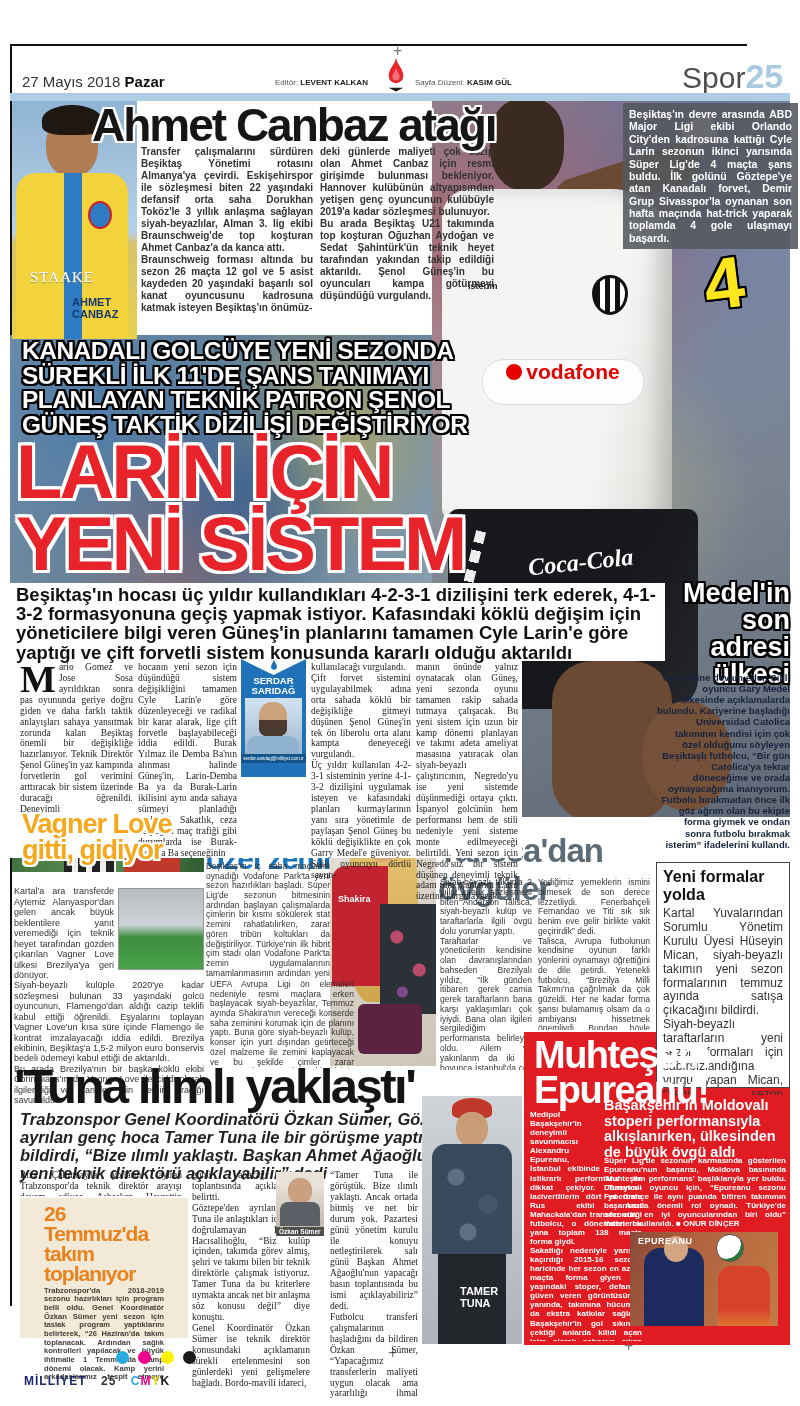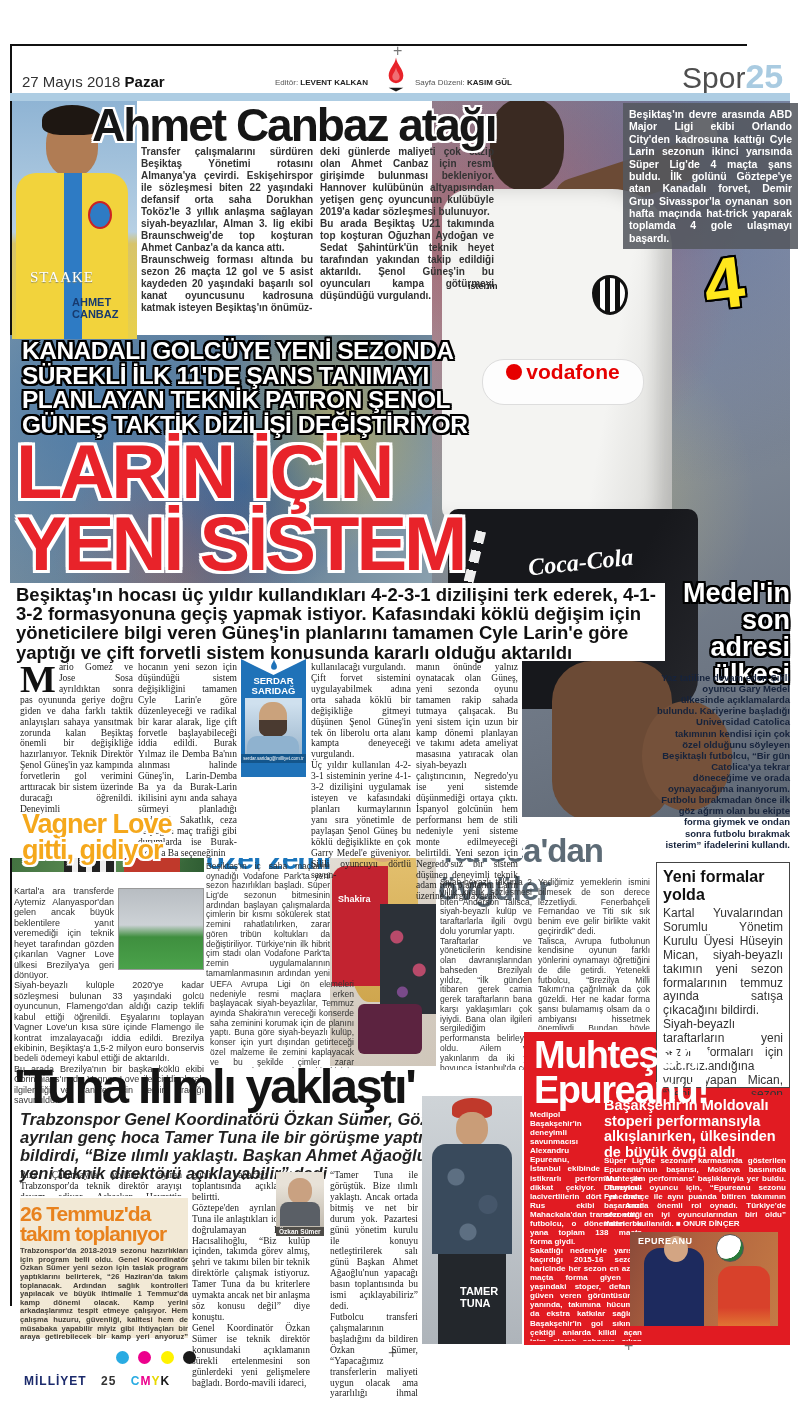--- a/index.html
+++ b/index.html
@@ -194,21 +194,21 @@
   <div class="abs" style="left:656px;top:862px;width:134px;height:226px;background:#fff;border:1px solid #444;padding:5px 6px;box-sizing:border-box;z-index:4;">
     <div style="font-size:16px;font-weight:bold;color:#111;margin-bottom:3px;">Yeni formalar yolda</div>
     <div class="j pre" style="font-size:12px;line-height:1.16;color:#333;overflow:hidden;height:188px;">Kartal Yuvalarından Sorumlu Yönetim Kurulu Üyesi Hüseyin Mican, siyah-beyazlı takımın yeni sezon formalarının temmuz ayında satışa çıkacağını bildirdi.
 Siyah-beyazlı taraftarların yeni sezon formaları için sabırsızlandığına vurgu yapan Mican, “Yeni sezon formalarımızın üretimi devam ediyor. Temmuz ayında 3 farklı modelle piyasaya çıkacağız. Hepsi birbirinden şık ve taraftarlarımızın beğeneceği tasarımlar. Beşiktaş'ın başarılarla dolu tarihini, temiz geçmişini yansıtan formalarımıza taraftarlarımızın ilgisinin bu sezon olduğu gibi devam edeceğini düşünüyoruz” dedi.</div>
   </div>
 
   <div class="abs" style="left:14px;top:1058px;width:520px;font-size:49px;font-weight:bold;color:#141414;letter-spacing:-2.5px;">'Tuna ılımlı yaklaştı'</div>
   <div class="abs" style="left:20px;top:1110px;width:496px;font-size:16.5px;font-weight:bold;font-style:italic;color:#222;line-height:1.1;">Trabzonspor Genel Koordinatörü Özkan Sümer, Göztepe'den ayrılan genç hoca Tamer Tuna ile bir görüşme yaptıklarını bildirdi, “Bize ılımlı yaklaştı. Başkan Ahmet Ağaoğlu salı günü yeni teknik direktörü açıklayabilir” dedi</div>
   <div class="abs serif j" style="left:20px;top:1170px;width:162px;height:26px;font-size:9.5px;line-height:1.15;overflow:hidden;">Rıza Çalımbay'la yollarını ayıran Trabzonspor'da teknik direktör arayışı devam ediyor. Asbaşkan Hayrettin Hacısalihoğlu ve Genel Koordinatör Özkan Sümer, yeni teknik direktörün, Başkan Ahmet Ağaoğlu'nun salı</div>
 
-  <div class="abs" style="left:20px;top:1198px;width:168px;height:140px;background:#f2e9d6;padding:6px 0;box-sizing:border-box;">
+  <div class="abs" style="left:20px;top:1198px;width:168px;height:140px;background:#f2e9d6;padding:6px 24px;box-sizing:border-box;">
     <div class="pre" style="font-size:21px;font-weight:bold;color:#e8821e;line-height:0.95;letter-spacing:-1px;margin-bottom:3px;">26 Temmuz'da
 takım toplanıyor</div>
     <div class="j pre" style="font-size:7.6px;font-weight:bold;line-height:1.14;color:#44403a;overflow:hidden;height:96px;">Trabzonspor'da 2018-2019 sezonu hazırlıkları için program belli oldu. Genel Koordinatör Özkan Sümer yeni sezon için taslak program yaptıklarını belirterek, “26 Haziran'da takım toplanacak. Ardından sağlık kontrolleri yapılacak ve büyük ihtimalle 1 Temmuz'da kamp dönemi olacak. Kamp yerini arkadaşlarımız tespit etmeye çalışıyor. Hem çalışma huzuru, güvenliği, kalitesi hem de müsabaka yapabilir miyiz gibi ihtiyaçları bir araya getirebilecek bir kamp yeri arıyoruz” dedi. Sümer ihtiyaç halinde oyuncu transferi için ilerleyen günlerde yurt dışına gidebileceğini de bildirdi.</div>
   </div>
 
   <div class="abs serif j pre" style="left:192px;top:1170px;width:118px;height:228px;font-size:9.5px;line-height:1.15;overflow:hidden;">günü yapacağı basın toplantısında açıklanacağını belirtti.
 Göztepe'den ayrılan Tamer Tuna ile anlaştıkları iddialarını doğrulamayan Hayrettin Hacısalihoğlu, “Biz kulüp içinden, takımda görev almış, şehri ve takımı bilen bir teknik direktörle çalışmak istiyoruz. Tamer Tuna da bu kriterlere uymakta ancak net bir anlaşma söz konusu değil” diye konuştu.
 Genel Koordinatör Özkan Sümer ise teknik direktör konusundaki açıklamanın sürekli ertelenmesini son günlerdeki yeni gelişmelere bağladı. Bordo-mavili idareci,</div>
   <div class="abs photo" style="left:276px;top:1172px;width:48px;height:64px;background:linear-gradient(#e8e2d8 20%,#b9b2a6 100%);z-index:3;">
     <div class="abs" style="left:12px;top:6px;width:24px;height:26px;border-radius:46%;background:#c9a181;"></div>

